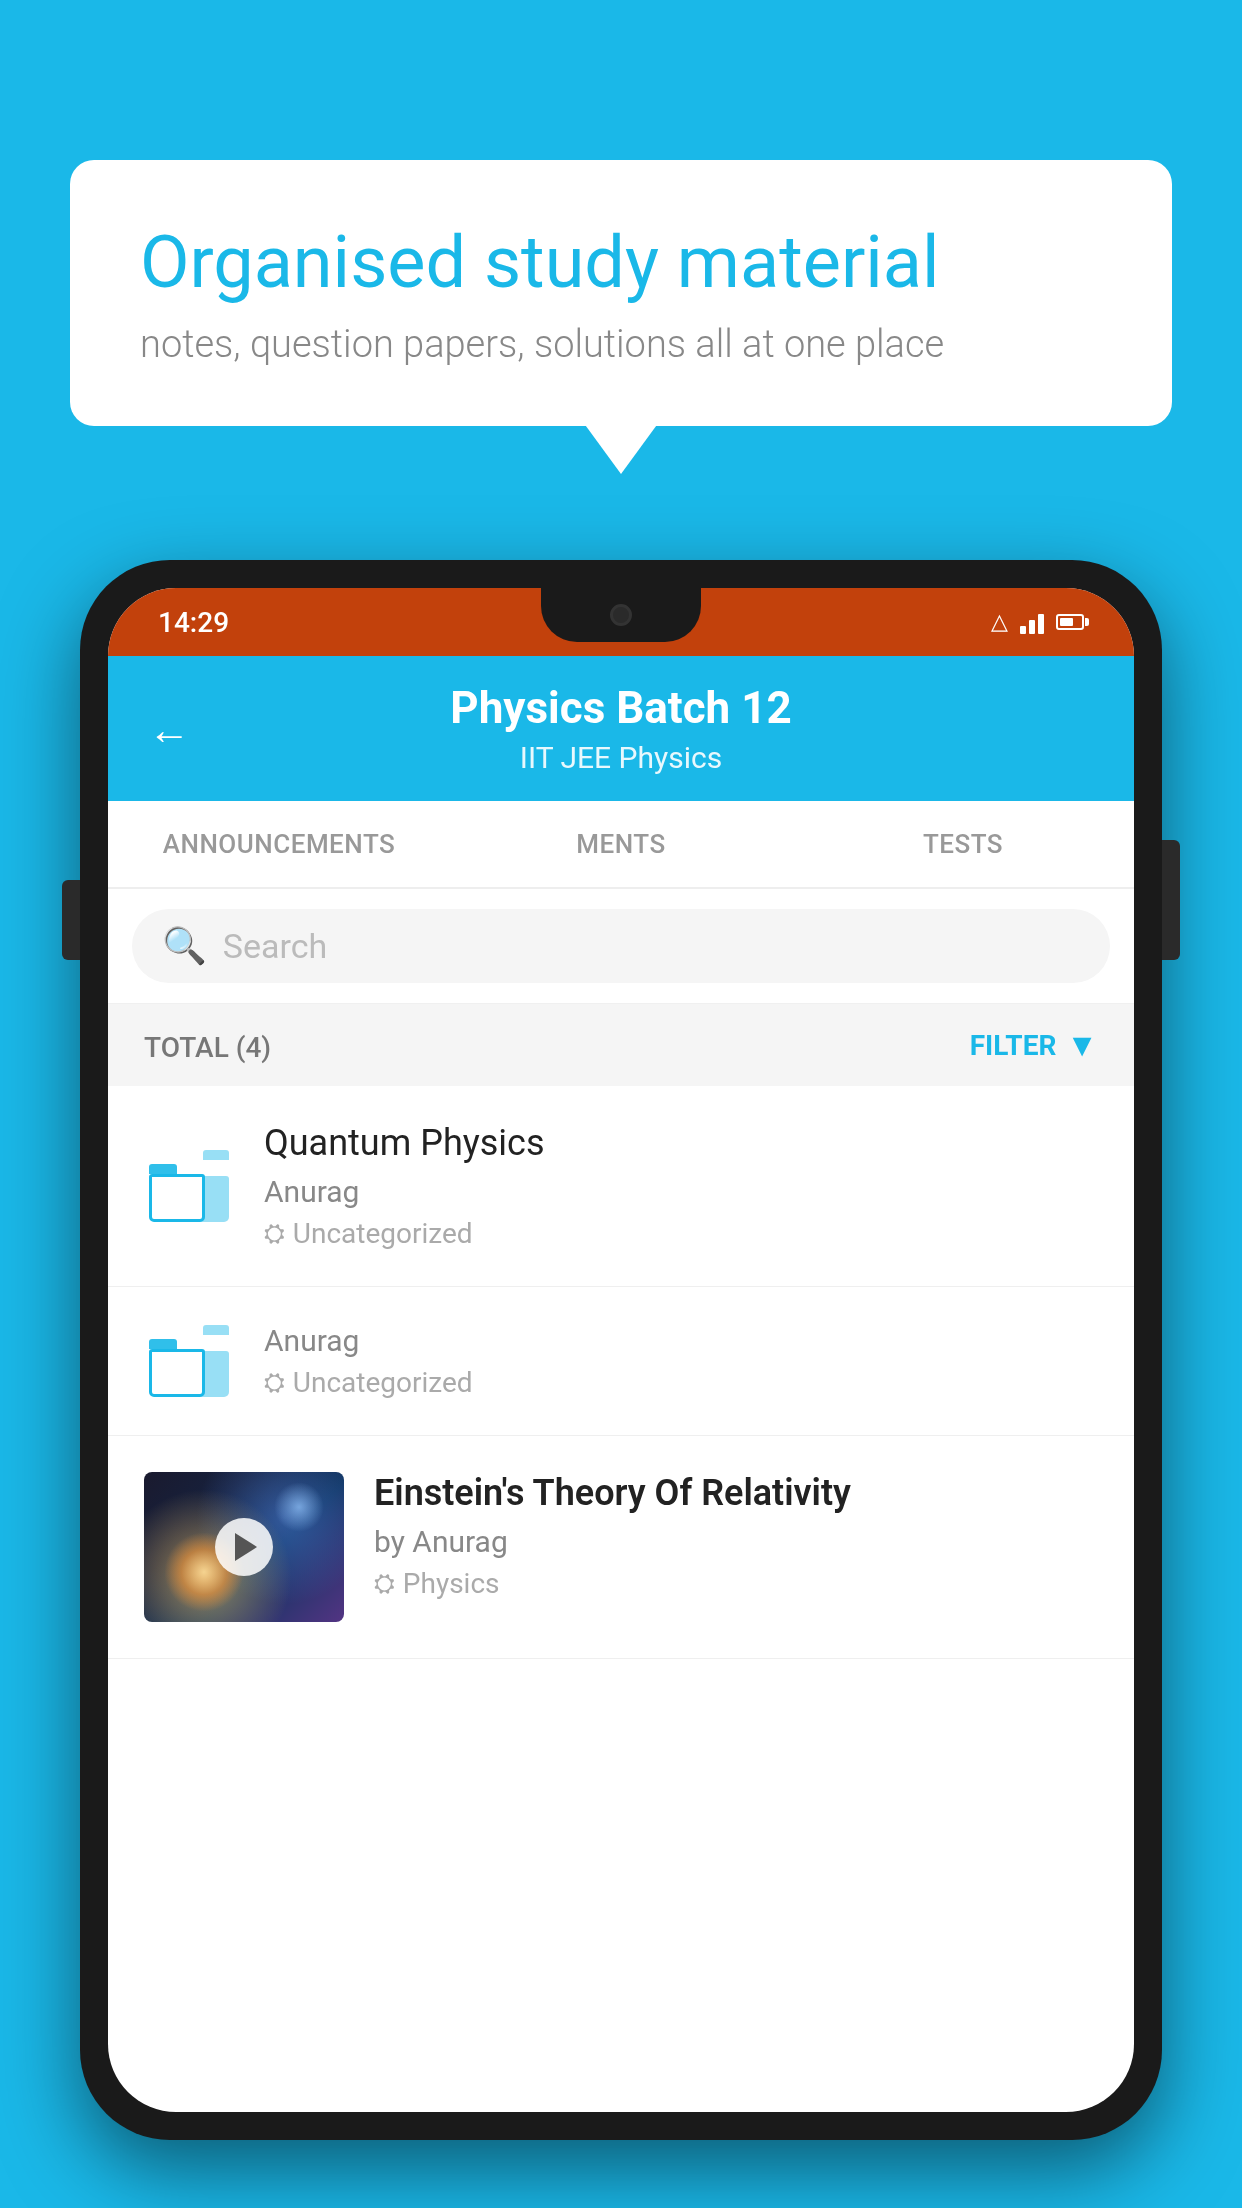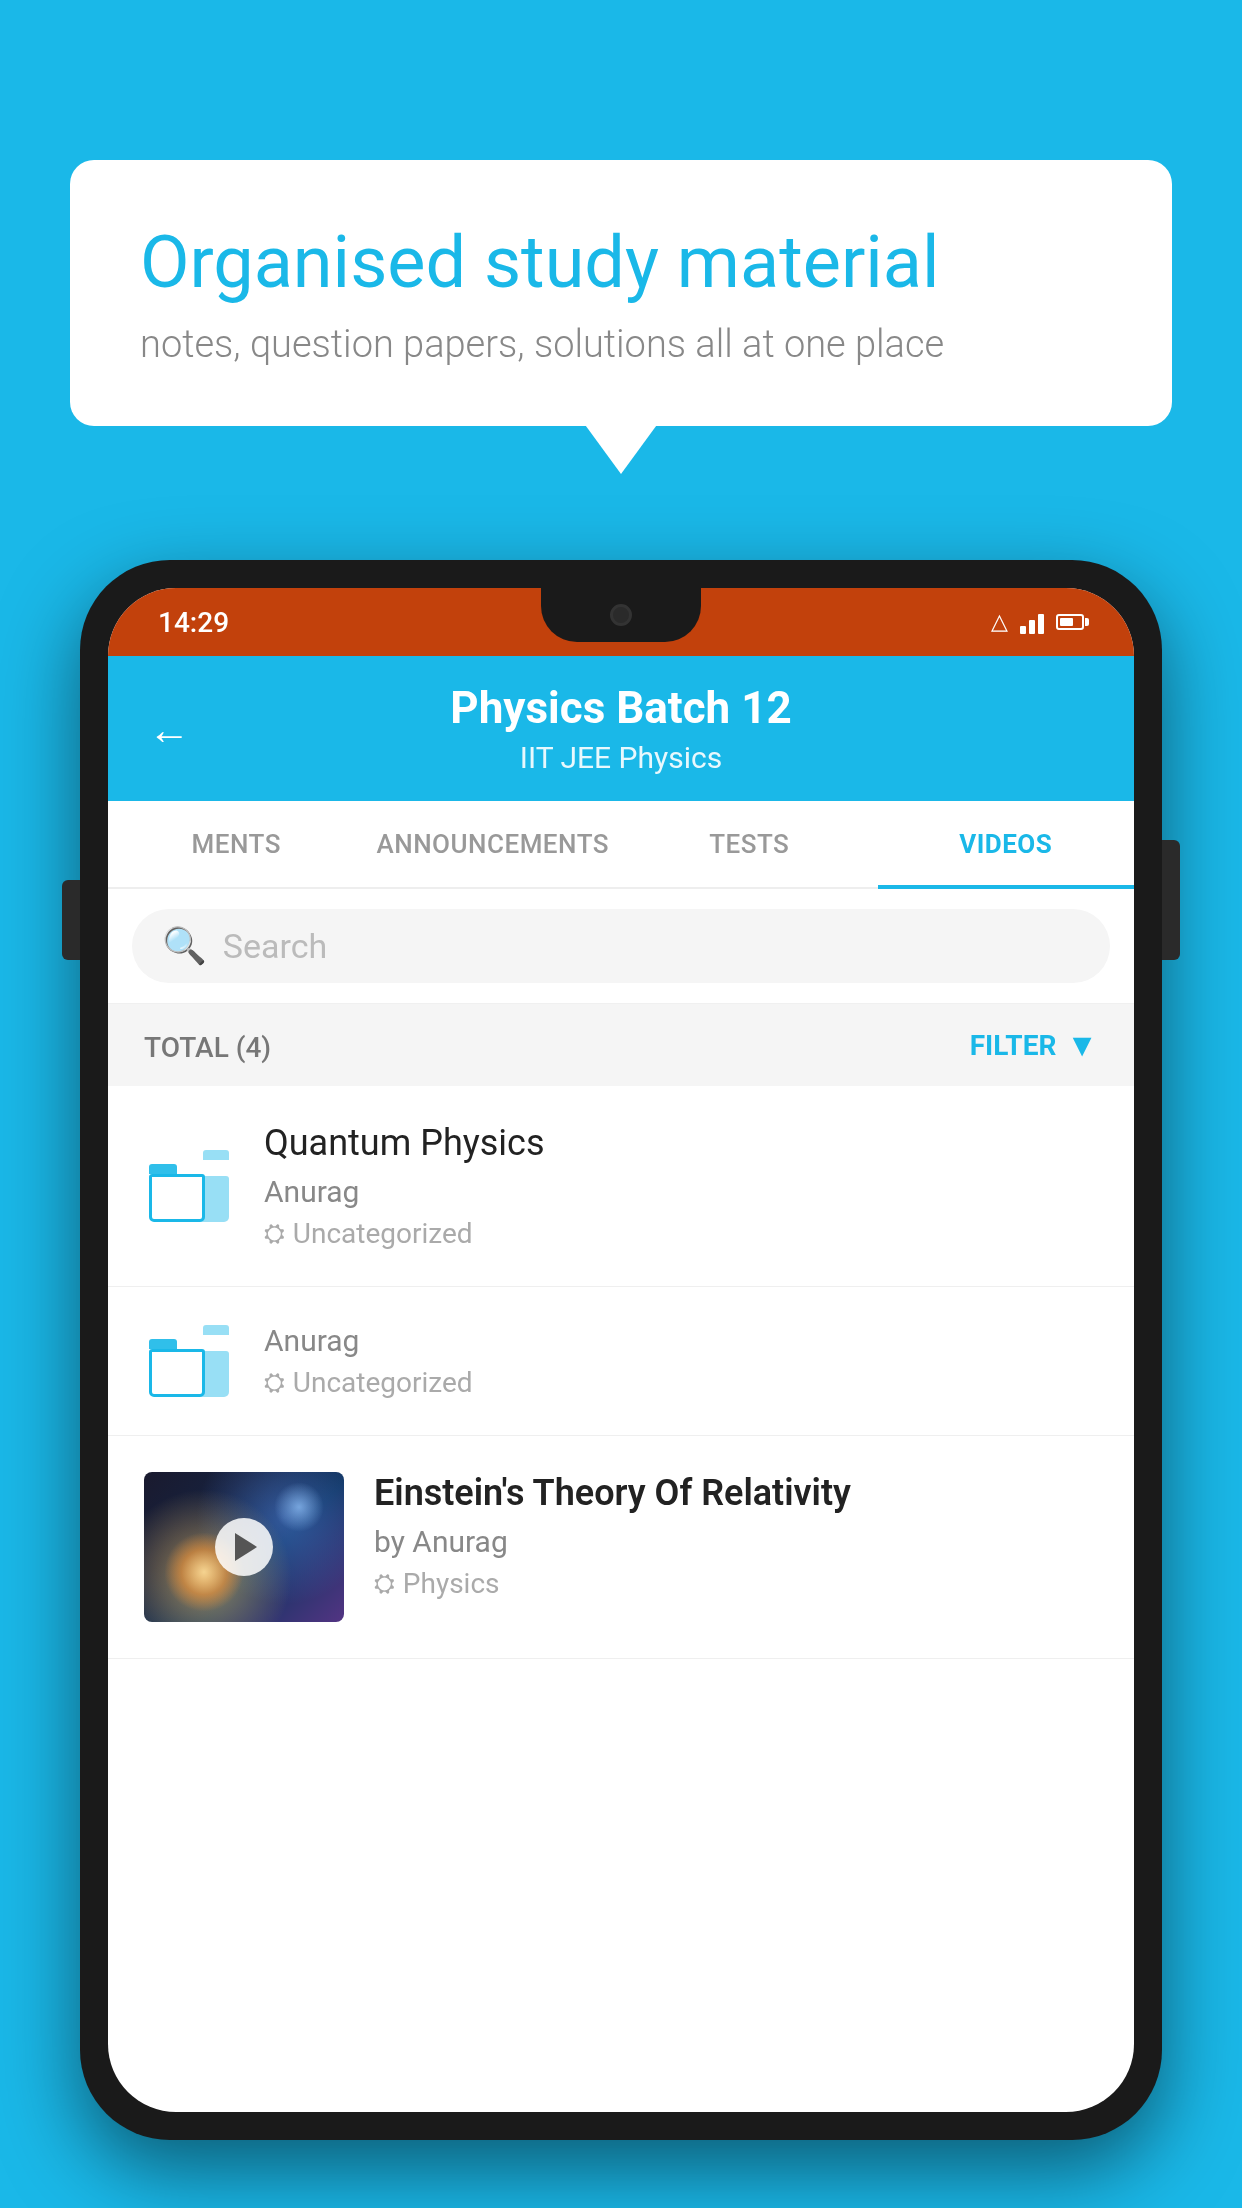--- a/index.html
+++ b/index.html
@@ -484,30 +484,27 @@
       </div>
 
       <div class="app-header">
         <span class="back-arrow">←</span>
         <div class="header-title">Physics Batch 12</div>
         <div class="header-subtitle">IIT JEE   Physics</div>
       </div>
 
       <div class="tabs-bar">
         <div class="tab-item">
+          <span>ANNOUNCEMENTS</span>
+        </div>
+        <div class="tab-item">
           <span>MENTS</span>
-        </div>
-        <div class="tab-item">
-          <span>ANNOUNCEMENTS</span>
         </div>
         <div class="tab-item">
           <span>TESTS</span>
-        </div>
-        <div class="tab-item active">
-          <span>VIDEOS</span>
         </div>
       </div>
 
       <div class="search-container">
         <div class="search-input-wrapper">
           <span class="search-icon-wrapper">🔍</span>
           <span class="search-placeholder-text">Search</span>
         </div>
       </div>
 

